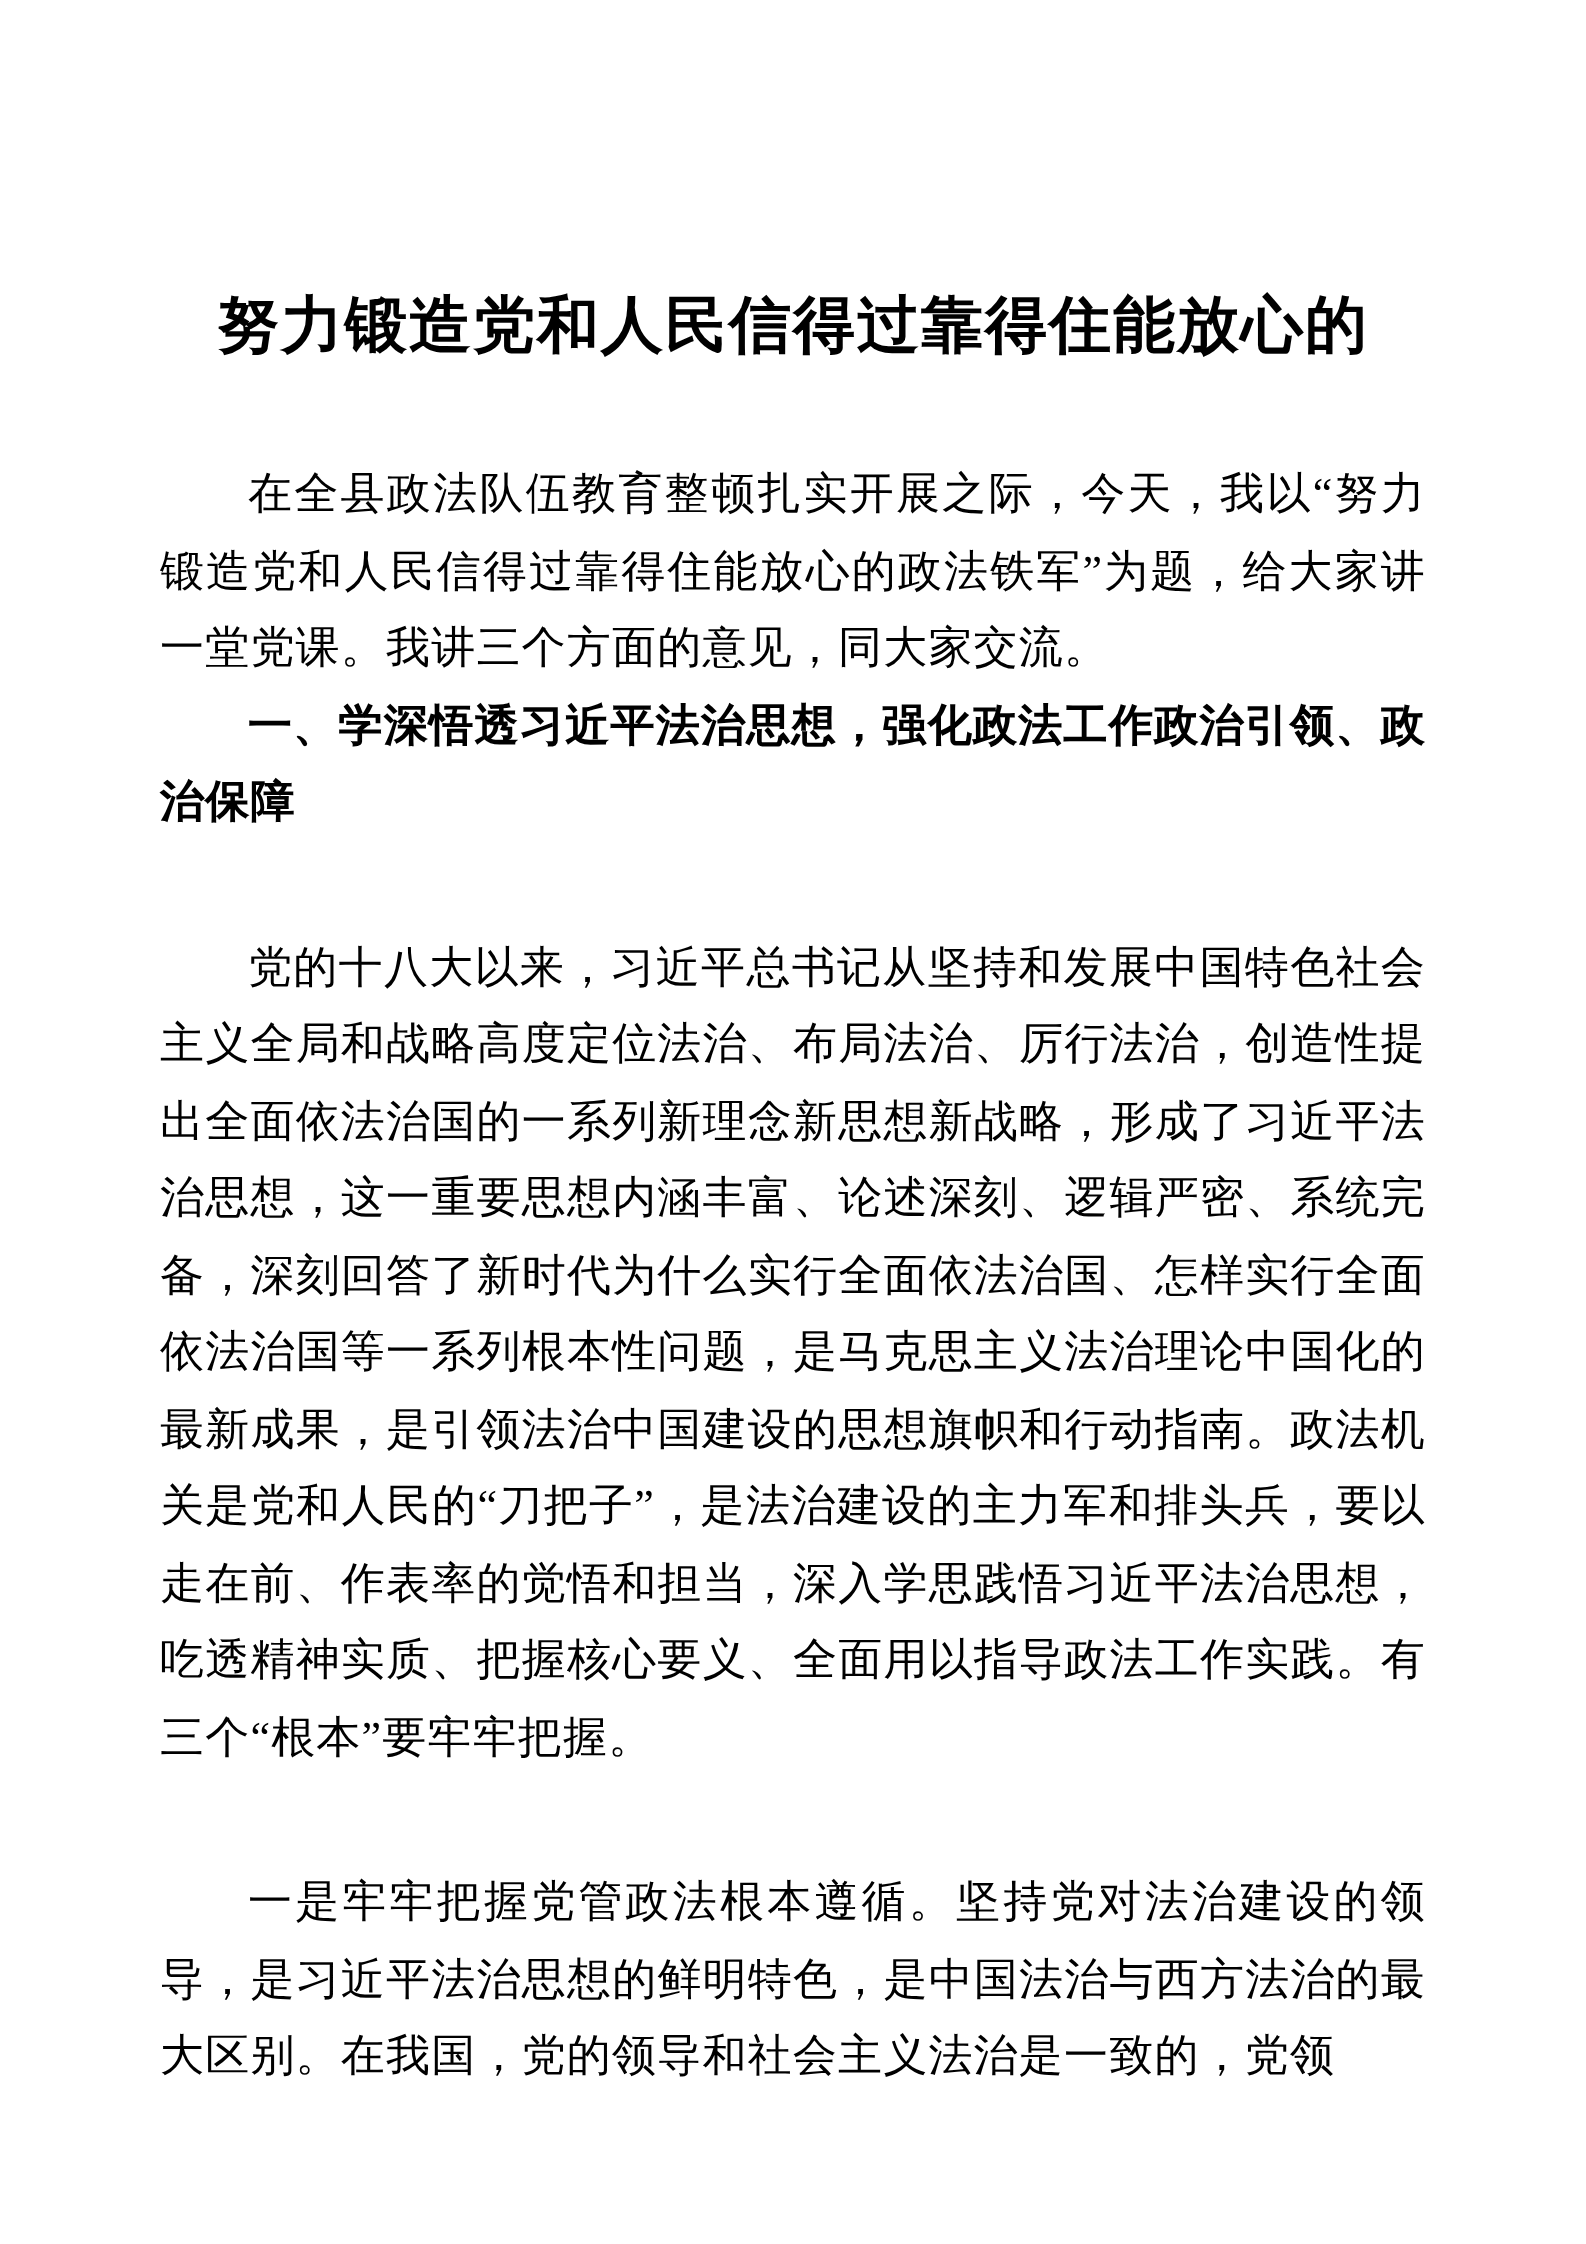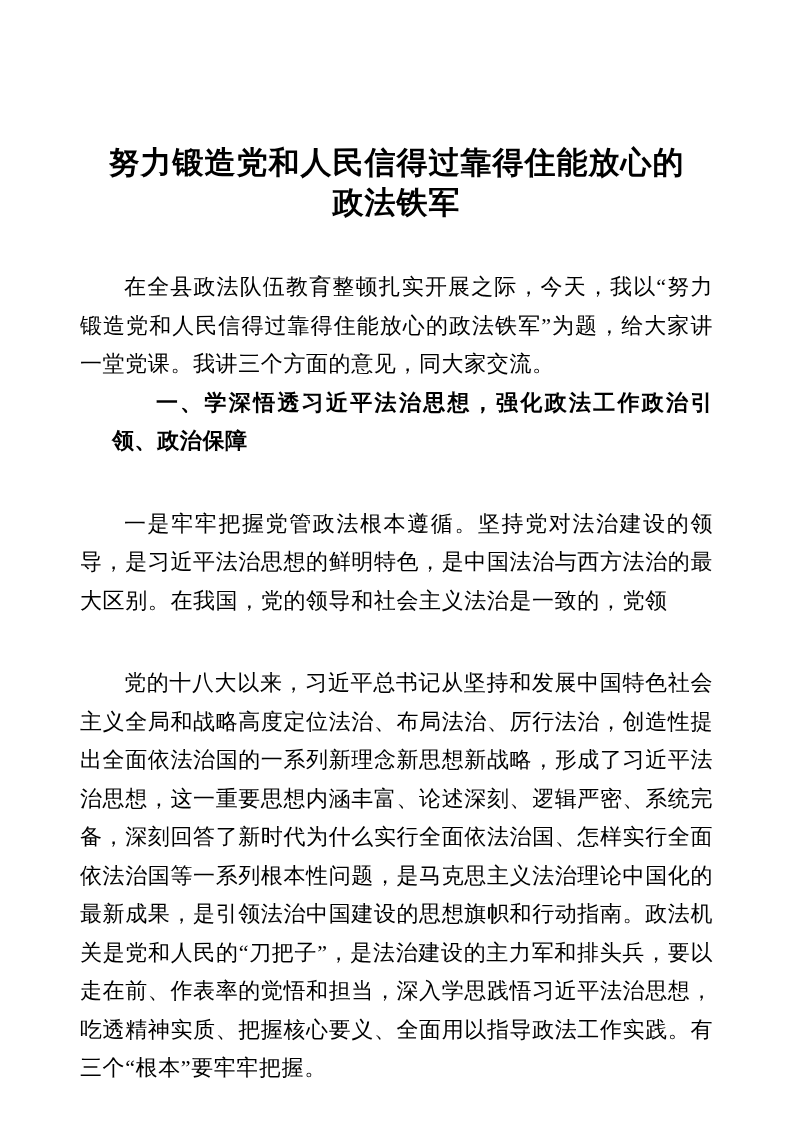--- a/index.html
+++ b/index.html
@@ -41,35 +41,33 @@
   .salutation {
     text-indent: 0;
   }
   .body-para {
     text-indent: 2em;
     margin-top: 44px;
   }
   .section-heading {
     font-weight: bold;
     text-indent: 2em;
-    margin-left: 32px;
   }
 </style>
 </head>
 <body>
 
 <div class="page">
 
   <h1 class="doc-title">
     <span>努力锻造党和人民信得过靠得住能放心的</span><br>
-    <span>政法铁军</span>
   </h1>
 
 
   <p class="para body-para">在全县政法队伍教育整顿扎实开展之际，今天，我以“努力锻造党和人民信得过靠得住能放心的政法铁军”为题，给大家讲一堂党课。我讲三个方面的意见，同大家交流。</p>
 
   <h2 class="para section-heading">一、学深悟透习近平法治思想，强化政法工作政治引领、政治保障</h2>
 
+  <p class="para body-para">党的十八大以来，习近平总书记从坚持和发展中国特色社会主义全局和战略高度定位法治、布局法治、厉行法治，创造性提出全面依法治国的一系列新理念新思想新战略，形成了习近平法治思想，这一重要思想内涵丰富、论述深刻、逻辑严密、系统完备，深刻回答了新时代为什么实行全面依法治国、怎样实行全面依法治国等一系列根本性问题，是马克思主义法治理论中国化的最新成果，是引领法治中国建设的思想旗帜和行动指南。政法机关是党和人民的“刀把子”，是法治建设的主力军和排头兵，要以走在前、作表率的觉悟和担当，深入学思践悟习近平法治思想，吃透精神实质、把握核心要义、全面用以指导政法工作实践。有三个“根本”要牢牢把握。</p>
+
   <p class="para body-para">一是牢牢把握党管政法根本遵循。坚持党对法治建设的领导，是习近平法治思想的鲜明特色，是中国法治与西方法治的最大区别。在我国，党的领导和社会主义法治是一致的，党领</p>
-
-  <p class="para body-para">党的十八大以来，习近平总书记从坚持和发展中国特色社会主义全局和战略高度定位法治、布局法治、厉行法治，创造性提出全面依法治国的一系列新理念新思想新战略，形成了习近平法治思想，这一重要思想内涵丰富、论述深刻、逻辑严密、系统完备，深刻回答了新时代为什么实行全面依法治国、怎样实行全面依法治国等一系列根本性问题，是马克思主义法治理论中国化的最新成果，是引领法治中国建设的思想旗帜和行动指南。政法机关是党和人民的“刀把子”，是法治建设的主力军和排头兵，要以走在前、作表率的觉悟和担当，深入学思践悟习近平法治思想，吃透精神实质、把握核心要义、全面用以指导政法工作实践。有三个“根本”要牢牢把握。</p>
 
 </div>
 
 </body></html>

